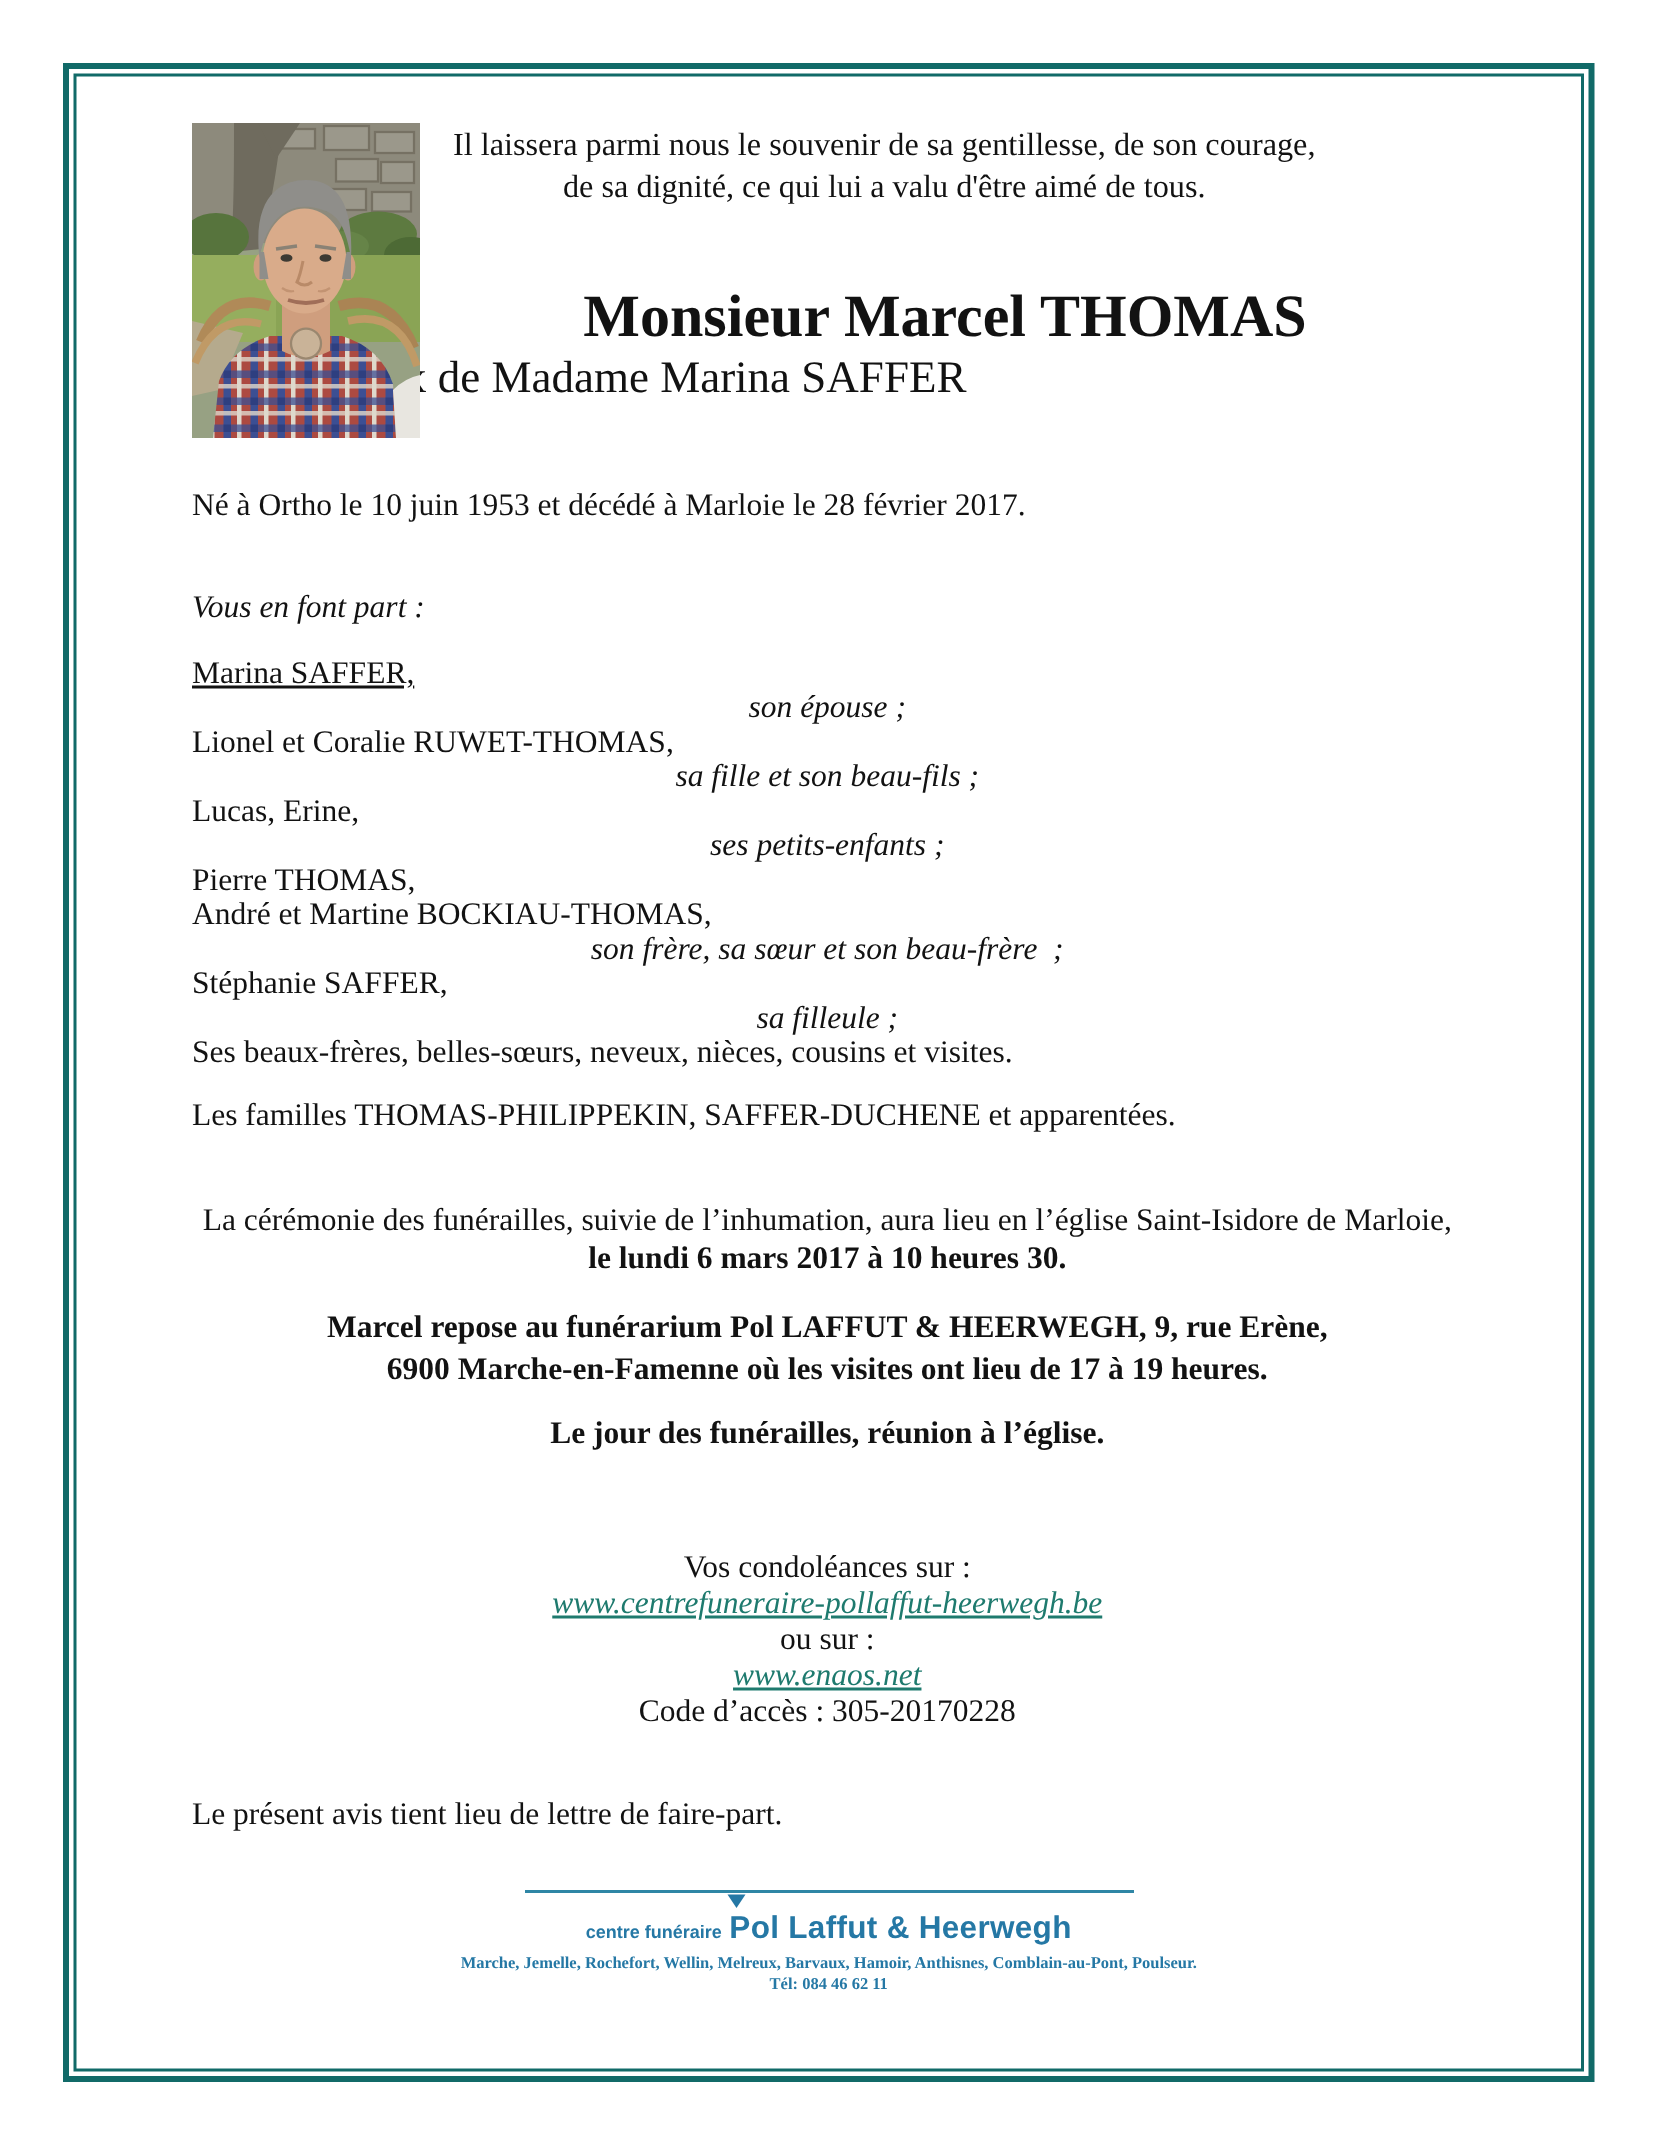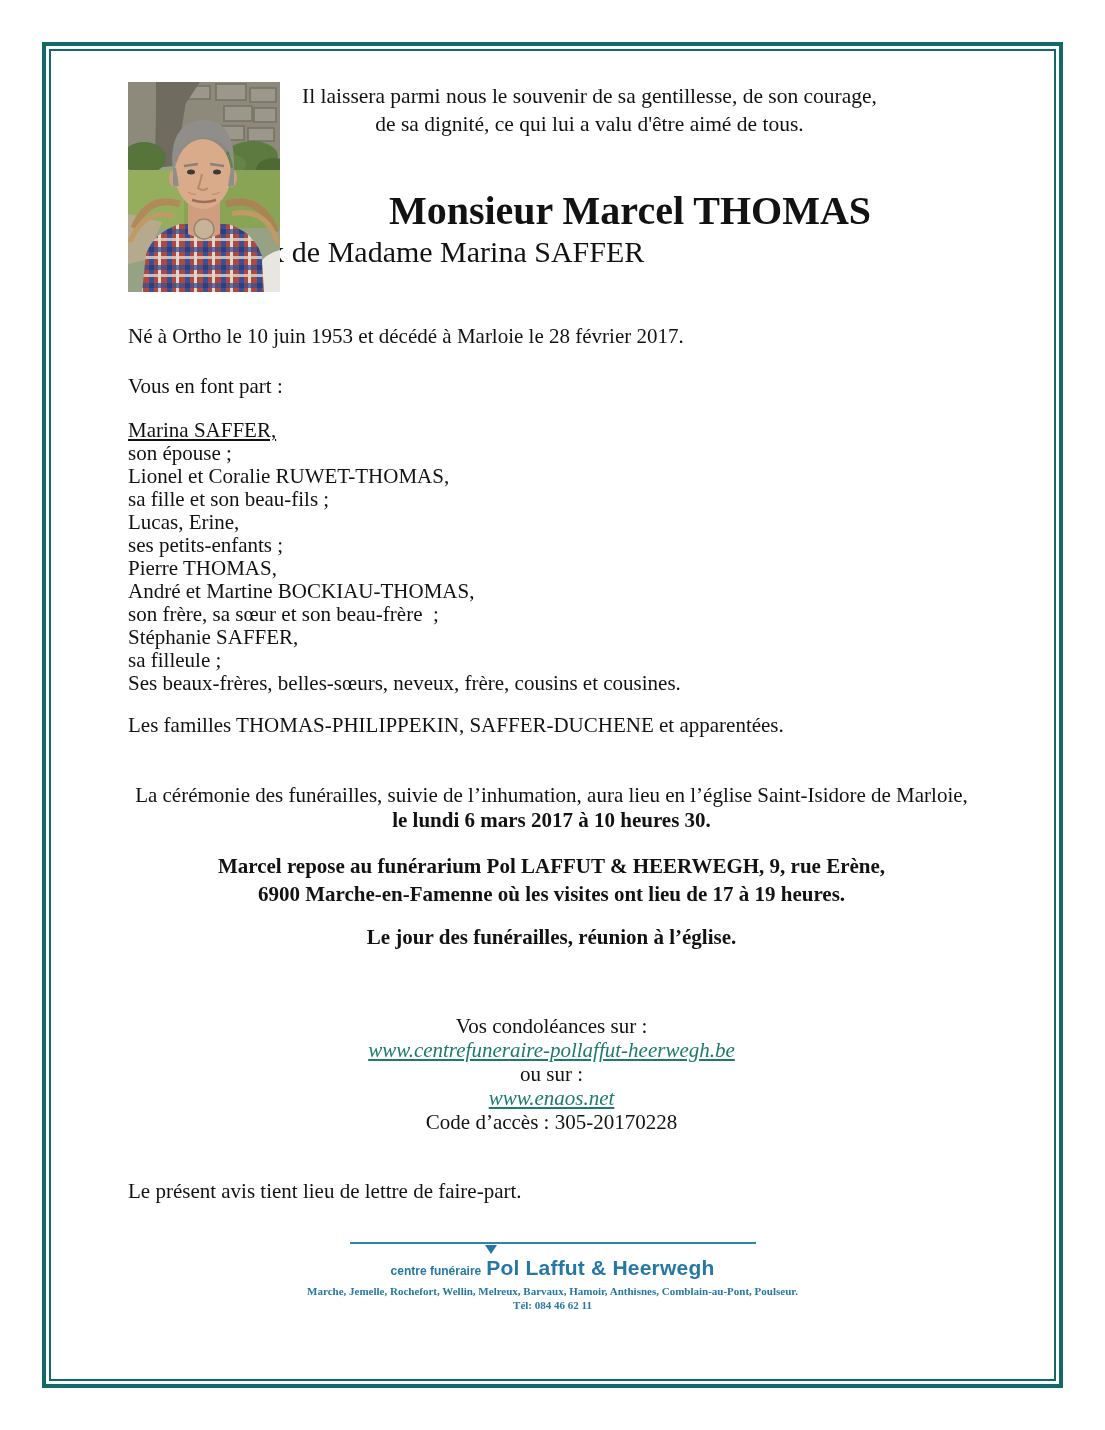--- a/index.html
+++ b/index.html
@@ -19,26 +19,26 @@
   .header-text{margin-left:155px;}
   .quote{padding-top:31px;padding-right:81px;text-align:center;font-size:21.5px;line-height:28px;white-space:nowrap;}
   .title{margin:51px 0 0;text-align:center;font-size:40px;font-weight:bold;line-height:44px;white-space:nowrap;}
   .subtitle{margin:2px 0 0;text-align:left;font-size:30px;font-weight:normal;line-height:34px;white-space:nowrap;}
 
   
   main{padding:0 79px 0 77px;}
   .t{margin:0;font-size:21px;line-height:23px;white-space:nowrap;}
   .left{text-align:left;}
   .center{text-align:center;}
-  .rel{text-align:left;}
+  .rel{text-align:center;font-style:italic;}
   .bold{font-weight:bold;}
   .lh25{line-height:25px;}
   .lh28{line-height:28px;}
   .mt-birth{margin-top:33px;}
-  .mt-announce{margin-top:27px;}
+  .mt-announce{margin-top:45px;font-style:italic;}
   .mt-family{margin-top:21px;text-decoration:underline;}
   .mt-families{margin-top:19px;}
   .mt-ceremony{margin-top:46px;}
   .mt-repose{margin-top:19px;}
   .mt-jour{margin-top:17px;}
   .mt-condol{margin-top:64px;}
   .condolences .t{line-height:24px;}
   .weblink{color:#1e7a6e;font-style:italic;text-decoration:underline;cursor:pointer;}
   .mt-notice{margin-top:46px;}
 
@@ -137,21 +137,21 @@
         <p class="t rel">son épouse ;</p>
         <p class="t left">Lionel et Coralie RUWET-THOMAS,</p>
         <p class="t rel">sa fille et son beau-fils ;</p>
         <p class="t left">Lucas, Erine,</p>
         <p class="t rel">ses petits-enfants ;</p>
         <p class="t left">Pierre THOMAS,</p>
         <p class="t left">André et Martine BOCKIAU-THOMAS,</p>
         <p class="t rel">son frère, sa sœur et son beau-frère&nbsp; ;</p>
         <p class="t left">Stéphanie SAFFER,</p>
         <p class="t rel">sa filleule ;</p>
-        <p class="t left">Ses beaux-frères, belles-sœurs, neveux, frère, cousins et cousines.</p>
+        <p class="t left">Ses beaux-frères, belles-sœurs, neveux, nièces, cousins et visites.</p>
       </div>
 
       <p class="t left mt-families">Les familles THOMAS-PHILIPPEKIN, SAFFER-DUCHENE et apparentées.</p>
 
       <p class="t center lh25 mt-ceremony">La cérémonie des funérailles, suivie de l’inhumation, aura lieu en l’église Saint-Isidore de Marloie,</p>
       <p class="t center lh25 bold">le lundi 6 mars 2017 à 10 heures 30.</p>
       <p class="t center lh28 bold mt-repose">Marcel repose au funérarium Pol LAFFUT &amp; HEERWEGH, 9, rue Erène,</p>
       <p class="t center lh28 bold">6900 Marche-en-Famenne où les visites ont lieu de 17 à 19 heures.</p>
       <p class="t center lh25 bold mt-jour">Le jour des funérailles, réunion à l’église.</p>
 

